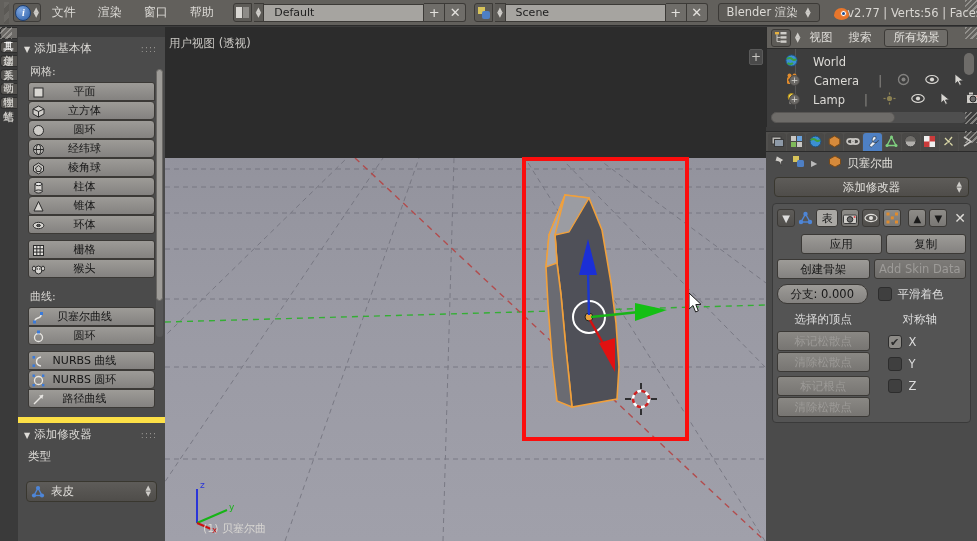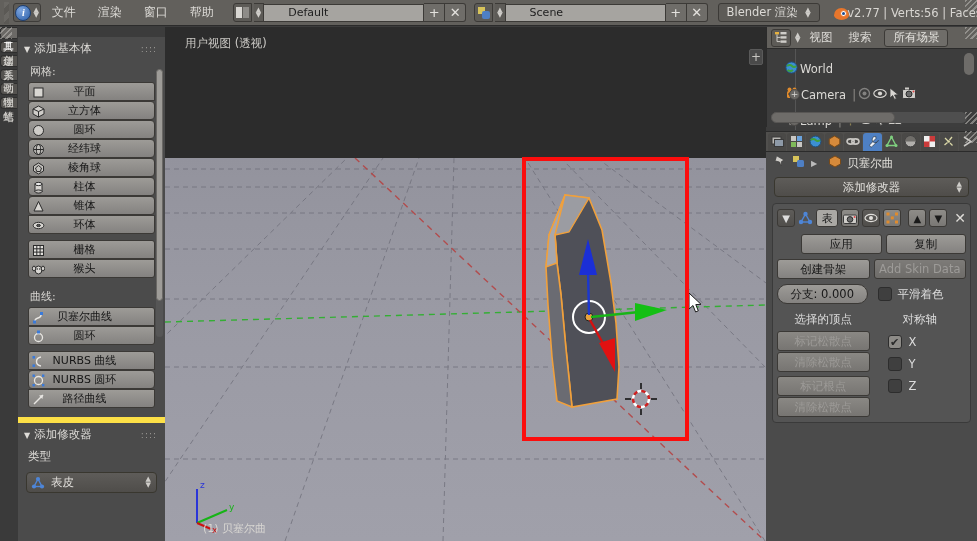--- a/index.html
+++ b/index.html
@@ -40,21 +40,21 @@
 
   .layout-box { display:flex; align-items:center; margin-left:8px; }
   .sq-ico {
     width:19px;height:19px;background:#5d5b57;border:1px solid #3c3a37;border-radius:3px 0 0 3px;
     display:flex;align-items:center;justify-content:center;
   }
   .sq-ico .left { width:6px;height:11px;background:#d9d7d3;margin-right:1px;}
   .sq-ico .right { width:6px;height:11px;background:#8e8c88;}
   .txtfield {
     height:18px;background:#a6a4a0;border:1px solid #3c3a37;border-left:none;
-    color:#1d1d1d;font-size:11px;display:flex;align-items:center;padding:0 24px;
+    color:#1d1d1d;font-size:11px;display:flex;align-items:center;padding:0 10px;
     min-width:160px;
   }
   .btn-sq {
     width:21px;height:19px;background:#6f6d69;border:1px solid #3c3a37;border-left:none;
     display:flex;align-items:center;justify-content:center;color:#e4e2de;font-size:13px;
   }
   .btn-sq.last { border-radius:0 3px 3px 0; }
   .scene-ico {
     width:19px;height:19px;background:#5d5b57;border:1px solid #3c3a37;border-radius:3px 0 0 3px;
     display:flex;align-items:center;justify-content:center;position:relative;
@@ -122,38 +122,38 @@
     position:absolute;right:2px;top:32px;width:7px;height:268px;
     background:#565656;border-radius:4px;
   }
   .tpscroll .thumb { position:absolute;left:0;top:0;width:7px;height:232px;background:#9e9c98;border-radius:4px;border:1px solid #6a6865;}
 
   .panel2 {
     position:absolute;left:18px;bottom:0;width:147px;height:124px;
     background:#4b4b4b;border-top:6px solid #fde047;
   }
   .selectbox {
-    display:flex;align-items:center;height:21px;margin:8px 8px 0 8px;
+    display:flex;align-items:center;height:21px;margin:17px 8px 0 8px;
     background:linear-gradient(#5e5c59,#4f4d4a);
     border:1px solid #39372f;border-radius:4px;
     color:#e2e0dc;font-size:11.5px;padding:0 4px;position:relative;
   }
   .selectbox .arrows { position:absolute;right:5px;top:3px;display:flex;flex-direction:column;line-height:6px;font-size:7px;color:#cfcdc9;}
 
   
   .viewport {
     position:absolute;left:165px;top:27px;width:601px;height:514px;
     overflow:hidden;background:#2e2e2e;
   }
   .vp-sky { position:absolute;left:0;top:0;width:601px;height:131px;background:#2c2c2c; }
   .vp-ground {
     position:absolute;left:0;top:131px;width:601px;height:383px;
     background:linear-gradient(#93939d,#9a9aa4 40%,#a0a0aa);
   }
-  .vp-header { position:absolute;left:20px;top:9px;color:#cbc9c5;font-size:11.5px; }
+  .vp-header { position:absolute;left:4px;top:9px;color:#cbc9c5;font-size:11.5px; }
   .vp-plus {
     position:absolute;right:3px;top:22px;width:14px;height:16px;
     background:#4a4a4a;border:1px solid #5a5a5a;border-radius:2px;
     color:#c8c6c2;font-size:12px;text-align:center;line-height:14px;
   }
   .vp-objlabel { position:absolute;left:38px;bottom:5px;color:#d8d6d2;font-size:11px;}
   .red-rect {
     position:absolute;left:357px;top:130px;width:167px;height:284px;
     border:4px solid #fc0d0d;
   }
@@ -172,21 +172,21 @@
   .out-icobox {
     width:20px;height:18px;background:#5d5b57;border:1px solid #3c3a37;border-radius:3px;
     display:flex;align-items:center;justify-content:center;position:relative;
   }
   .out-menu { padding:0 7px;color:#dcdad6;font-size:11.5px; }
   .allscene {
     height:18px;background:#6f6d69;border:1px solid #3c3a37;border-radius:3px;
     display:flex;align-items:center;padding:0 8px;color:#e4e2de;font-size:11.5px;margin-left:4px;
   }
   .out-rows { position:relative; padding-top:3px; }
-  .out-row { display:flex;align-items:center;height:19px;padding-left:18px;gap:2px;font-size:11.5px;color:#dcdad6;position:relative;margin-top:7px;}
+  .out-row { display:flex;align-items:center;height:19px;padding-left:18px;gap:15px;font-size:11.5px;color:#dcdad6;position:relative;}
   .out-row .expand { width:11px;height:11px;border-radius:50%;background:#6a6865;border:1px solid #4a4846;color:#d8d6d2;font-size:9px;line-height:9px;text-align:center;position:absolute;left:22px;}
   .tree-line { position:absolute;left:28px;top:0;width:1px;height:100%;background:#555; }
   .out-scroll { position:absolute;left:4px;bottom:4px;width:196px;height:11px;background:#4f4f4f;border-radius:6px;}
   .out-scroll .th { width:124px;height:11px;background:#6e6c69;border:1px solid #585654;border-radius:6px;}
   .out-vscroll { position:absolute;right:3px;top:26px;width:10px;height:22px;background:#6e6c69;border-radius:6px;}
 
   .proptabs {
     position:absolute;left:766px;top:131px;width:211px;height:20px;
     background:#504f4d;display:flex;align-items:center;padding-left:2px;gap:1px;
     border-top:1px solid #2b2b2b;

